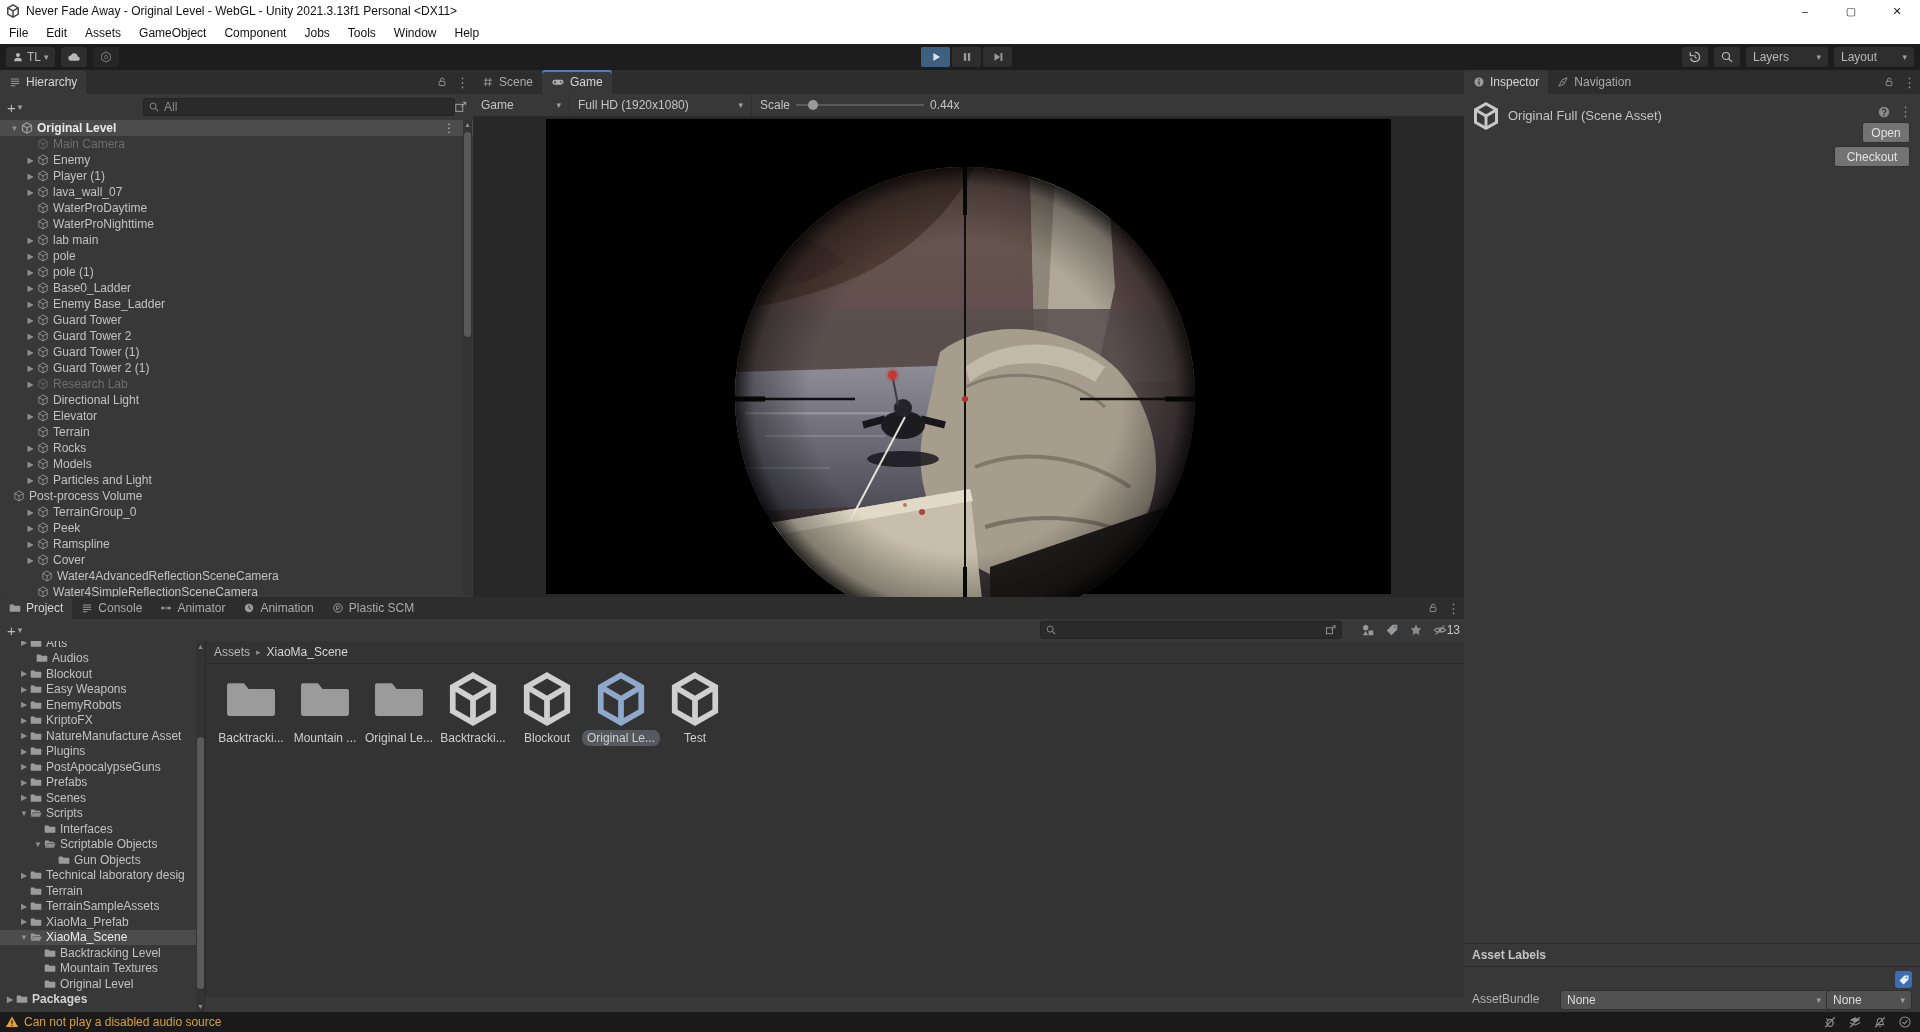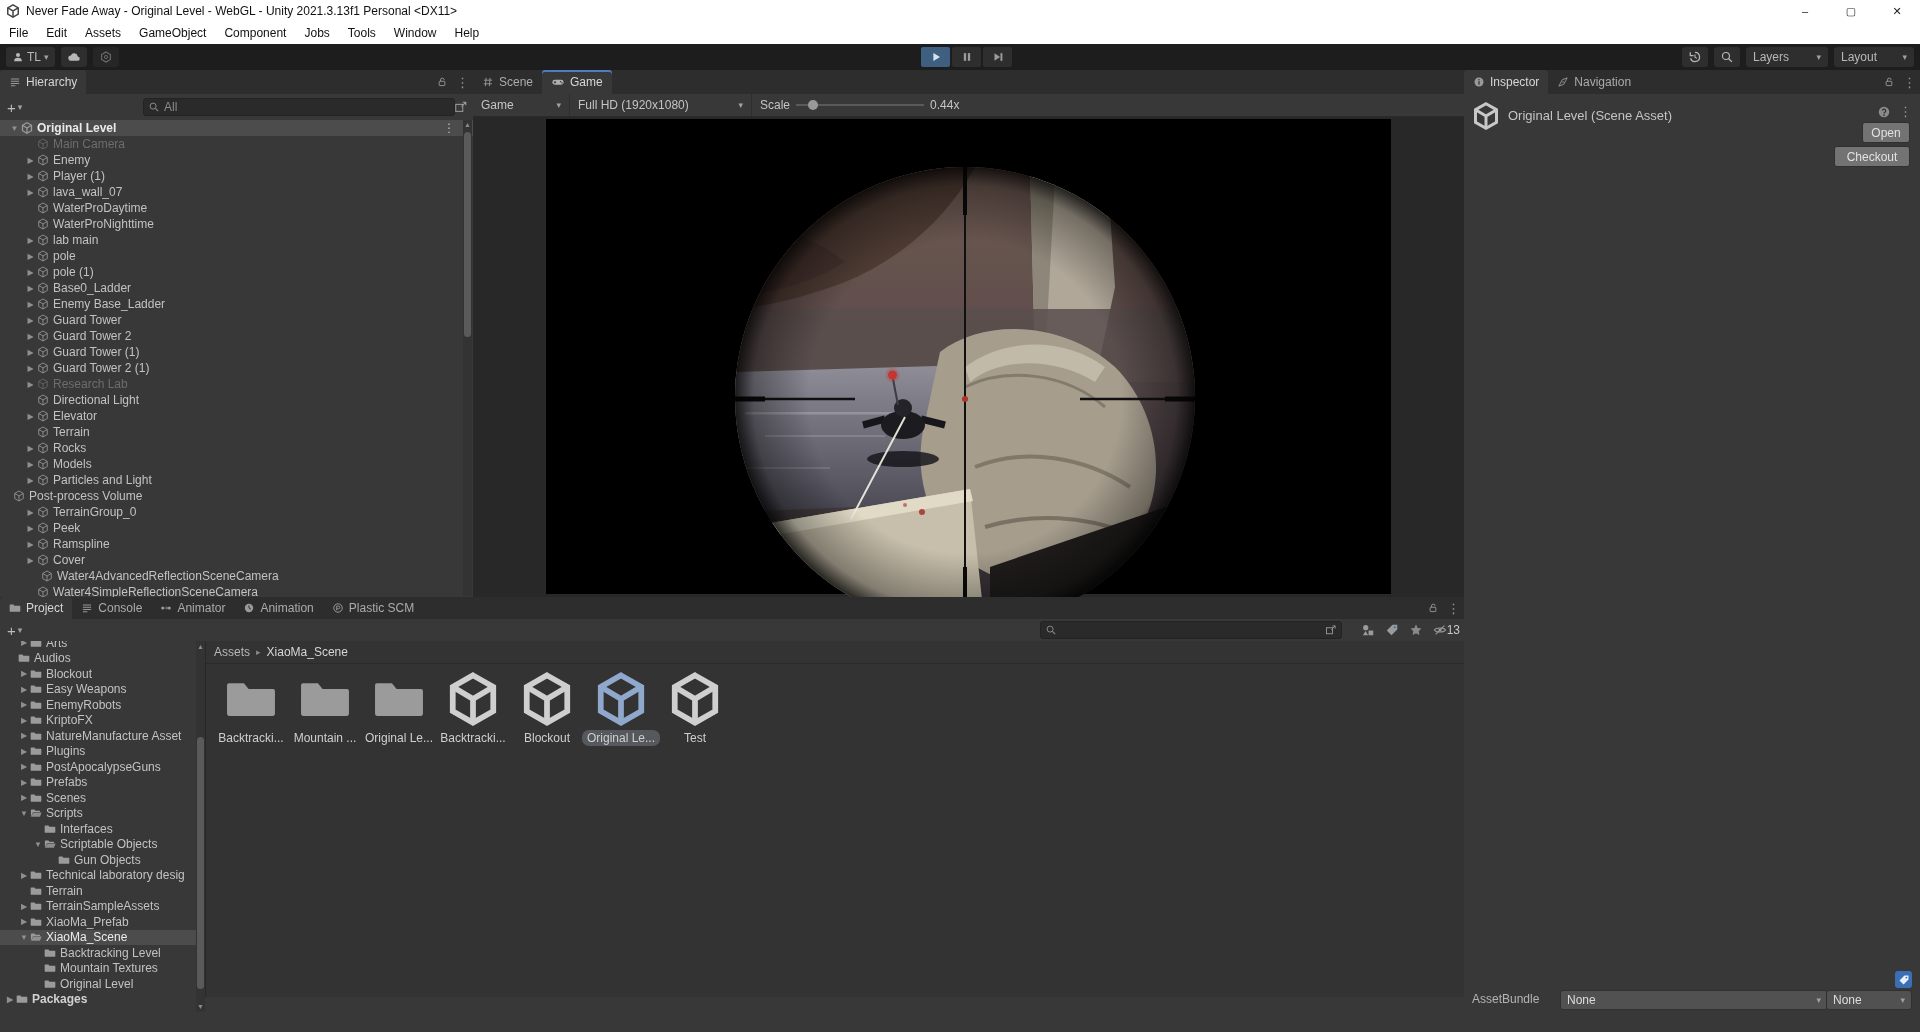--- a/index.html
+++ b/index.html
@@ -785,31 +785,34 @@
         <svg class="ic12">
             <use href="#i-lock"></use>
           </svg>
         <span class="kebab">⋮</span>
       </div>
     </div>
     <div class="insp-header">
       <svg style="width:28px;height:28px;color:#c8c8c8;margin:0 8px 0 8px">
           <use href="#i-unity"></use>
         </svg>
-      <span class="insp-title" style="margin-top:6px">Original Level (Scene Asset)</span>
+      <span class="insp-title" style="margin-top:6px">Original Full (Scene Asset)</span>
       <div style="position:absolute;right:8px;top:10px;display:flex;gap:8px;align-items:center">
         <svg class="ic" style="color:#8a8a8a">
             <use href="#i-help"></use>
           </svg>
         <span class="kebab">⋮</span>
       </div>
     </div>
     <div class="btn" style="position:absolute;right:10px;top:52px;min-width:30px">Open</div>
     <div class="btn" style="position:absolute;right:10px;top:76px;min-width:58px">Checkout</div>
 
+    <div class="section-bar" style="top:873px">
+      <span>Asset Labels</span>
+    </div>
     <div class="tagbtn" style="position:absolute;right:8px;top:901px">
       <svg class="ic12" style="color:#e8f0fa">
           <use href="#i-tag"></use>
         </svg>
     </div>
     <div style="position:absolute;left:8px;top:922px;color:#b4b4b4">AssetBundle</div>
     <div class="dd" style="position:absolute;left:96px;top:920px;width:254px">
       <span>None</span>
       <span class="caret">▾</span>
     </div>
@@ -904,21 +907,21 @@
       <div class="ptree-inner">
           <div class="prow" style="padding-left: 18px;">
             <span class="tri">▶</span>
             <span class="ficon">
               <svg class="ic12" viewBox="0 0 16 16">
                 <use href="#i-folder"></use>
               </svg>
             </span>
             <span>Arts</span>
           </div>
-          <div class="prow" style="padding-left: 6px; text-align: right;">
+          <div class="prow" style="padding-left: 24px; text-align: right;">
             <span class="tri"></span>
             <span class="ficon">
               <svg class="ic12" viewBox="0 0 16 16">
                 <use href="#i-folder"></use>
               </svg>
             </span>
             <span>Audios</span>
           </div>
           <div class="prow" style="padding-left: 18px;">
             <span class="tri">▶</span>
@@ -1187,14 +1190,34 @@
                 <use href="#i-unity"></use>
               </svg>
             </div>
             <span class="g-label">Test</span>
           </div>
         </div>
     </div>
 
   </div>
 
+  <div class="abs statusbar">
+    <svg class="ic" style="margin-left:5px">
+        <use href="#i-warn"></use>
+      </svg>
+    <span class="warn-text">Can not play a disabled audio source</span>
+    <div class="status-icons">
+      <svg class="ic">
+          <use href="#i-bugslash"></use>
+        </svg>
+      <svg class="ic">
+          <use href="#i-stackslash"></use>
+        </svg>
+      <svg class="ic">
+          <use href="#i-bellslash"></use>
+        </svg>
+      <svg class="ic">
+          <use href="#i-checkcircle"></use>
+        </svg>
+    </div>
+  </div>
 
 </div>
 
 </body></html>

